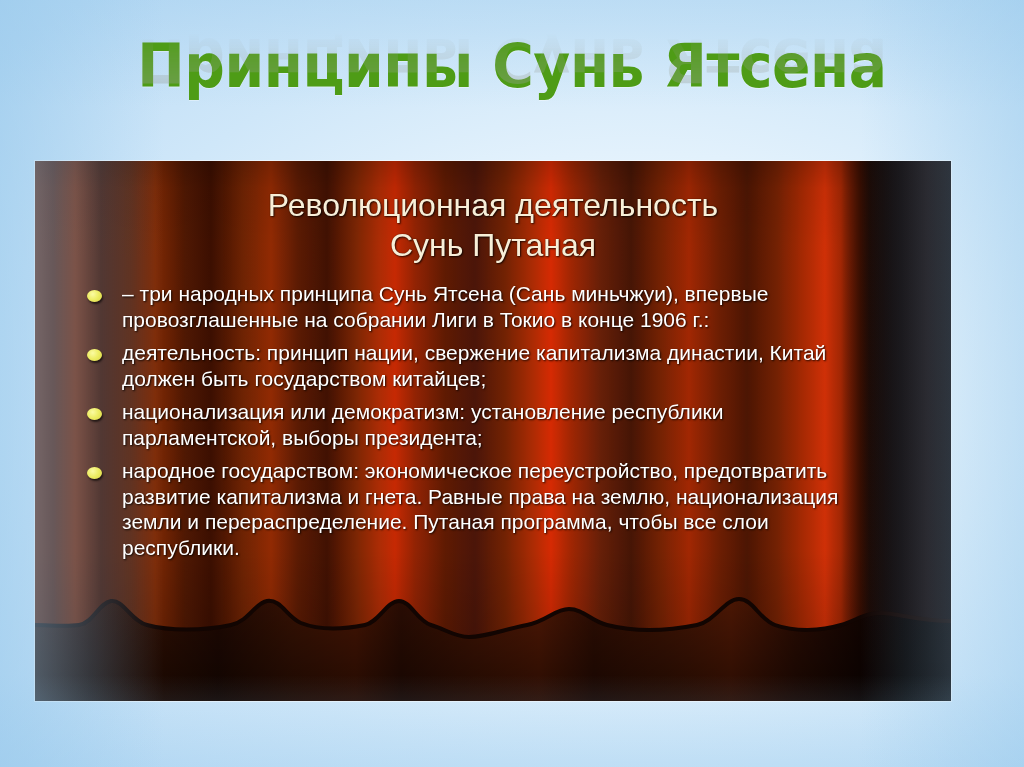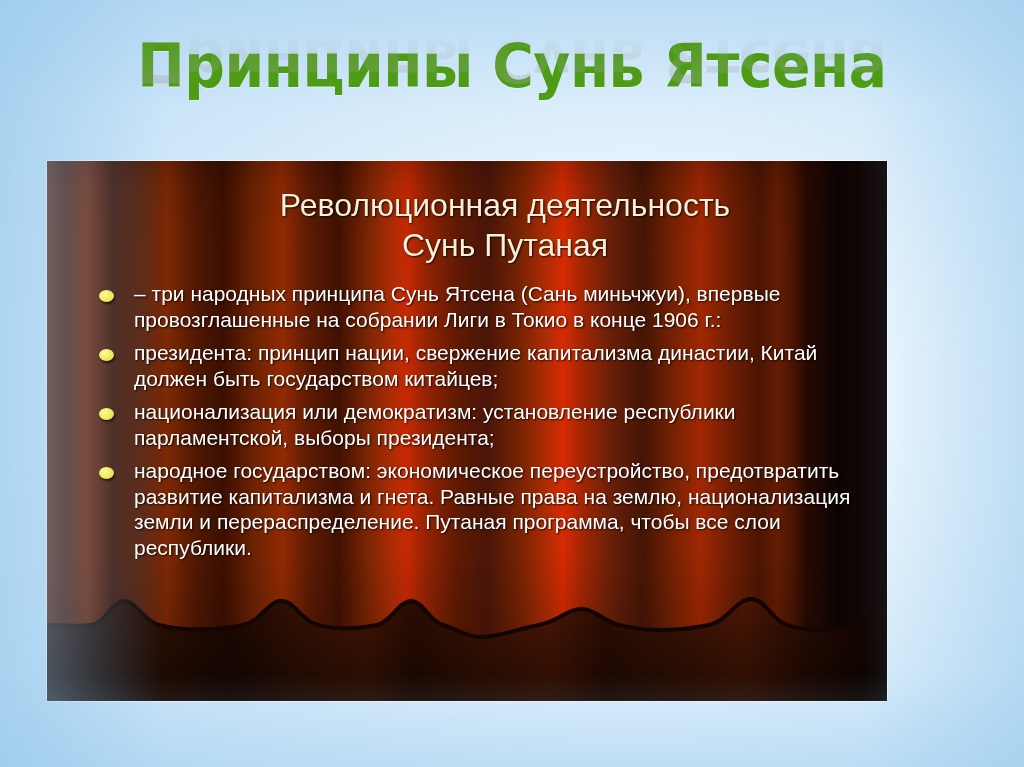--- a/index.html
+++ b/index.html
@@ -68,23 +68,23 @@
     transform-origin: center top;
     margin-top: -6px;
     opacity: 0.55;
     -webkit-mask-image: linear-gradient(to top, rgba(0,0,0,0) 8%, rgba(0,0,0,0.30) 40%, rgba(0,0,0,0.75) 100%);
     mask-image: linear-gradient(to top, rgba(0,0,0,0) 8%, rgba(0,0,0,0.30) 40%, rgba(0,0,0,0.75) 100%);
   }
 
   
   .panel {
     position: absolute;
-    left: 47px;
+    left: 35px;
     top: 161px;
-    width: 840px;
+    width: 916px;
     height: 540px;
     overflow: hidden;
     box-shadow: 0 0 0 1px rgba(255,255,255,0.55);
     background: #2a0a03;
   }
 
   
   .curtain {
     position: absolute;
     inset: 0;
@@ -253,19 +253,19 @@
       </svg>
     </div>
 
     <div class="panel-heading">
       <span class="hl">Революционная деятельность</span>
       <span class="hl">Сунь Путаная</span>
     </div>
 
     <ul class="bullets" id="bullet-list">
         <li class="bullet-row"><span class="dot"></span><span class="bullet-text"><b>– три народных принципа Сунь Ятсена (Сань миньчжуи)</b><span>, впервые провозглашенные на собрании Лиги в Токио в конце 1906 г.:</span></span></li>
-        <li class="bullet-row"><span class="dot"></span><span class="bullet-text"><b>президента</b><span>: принцип нации, свержение капитализма династии, Китай должен быть государством китайцев;</span></span></li>
+        <li class="bullet-row"><span class="dot"></span><span class="bullet-text"><b>деятельность</b><span>: принцип нации, свержение капитализма династии, Китай должен быть государством китайцев;</span></span></li>
         <li class="bullet-row"><span class="dot"></span><span class="bullet-text"><b>национализация</b><span> или демократизм: установление республики парламентской, выборы президента;</span></span></li>
         <li class="bullet-row"><span class="dot"></span><span class="bullet-text"><b>народное государством</b><span>: экономическое переустройство, предотвратить развитие капитализма и гнета. Равные права на землю, национализация земли и перераспределение. Путаная программа, чтобы все слои республики.</span></span></li>
       </ul>
 
   </div>
 </div>
 
 </body></html>

